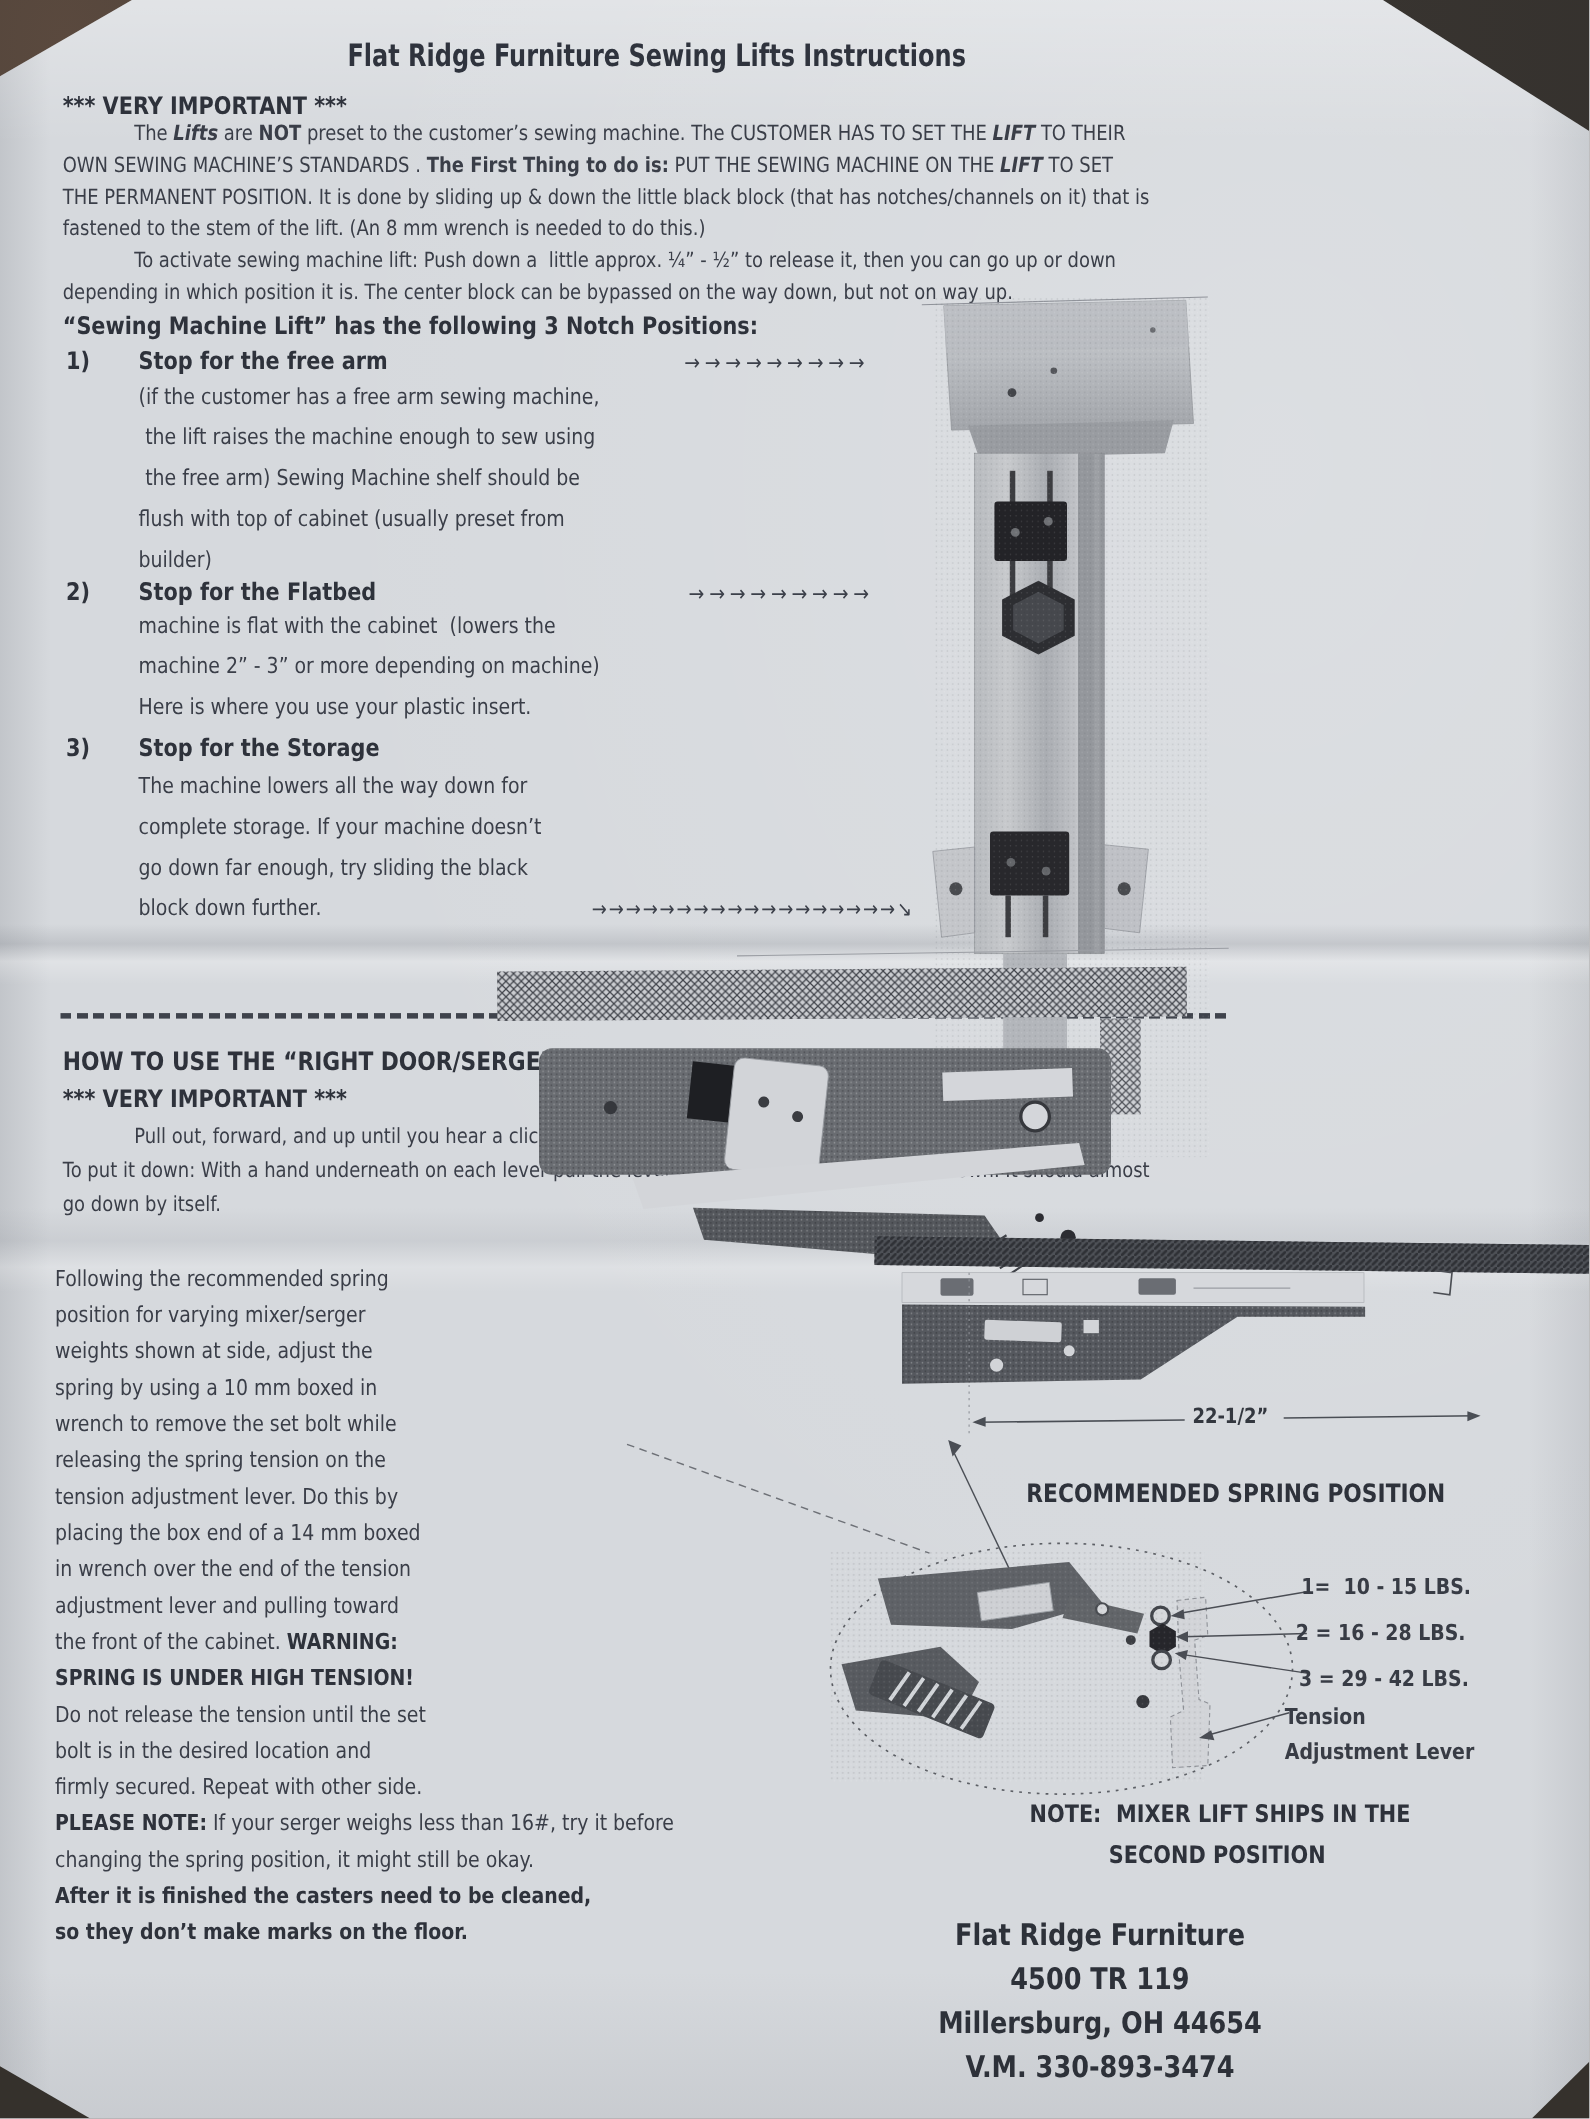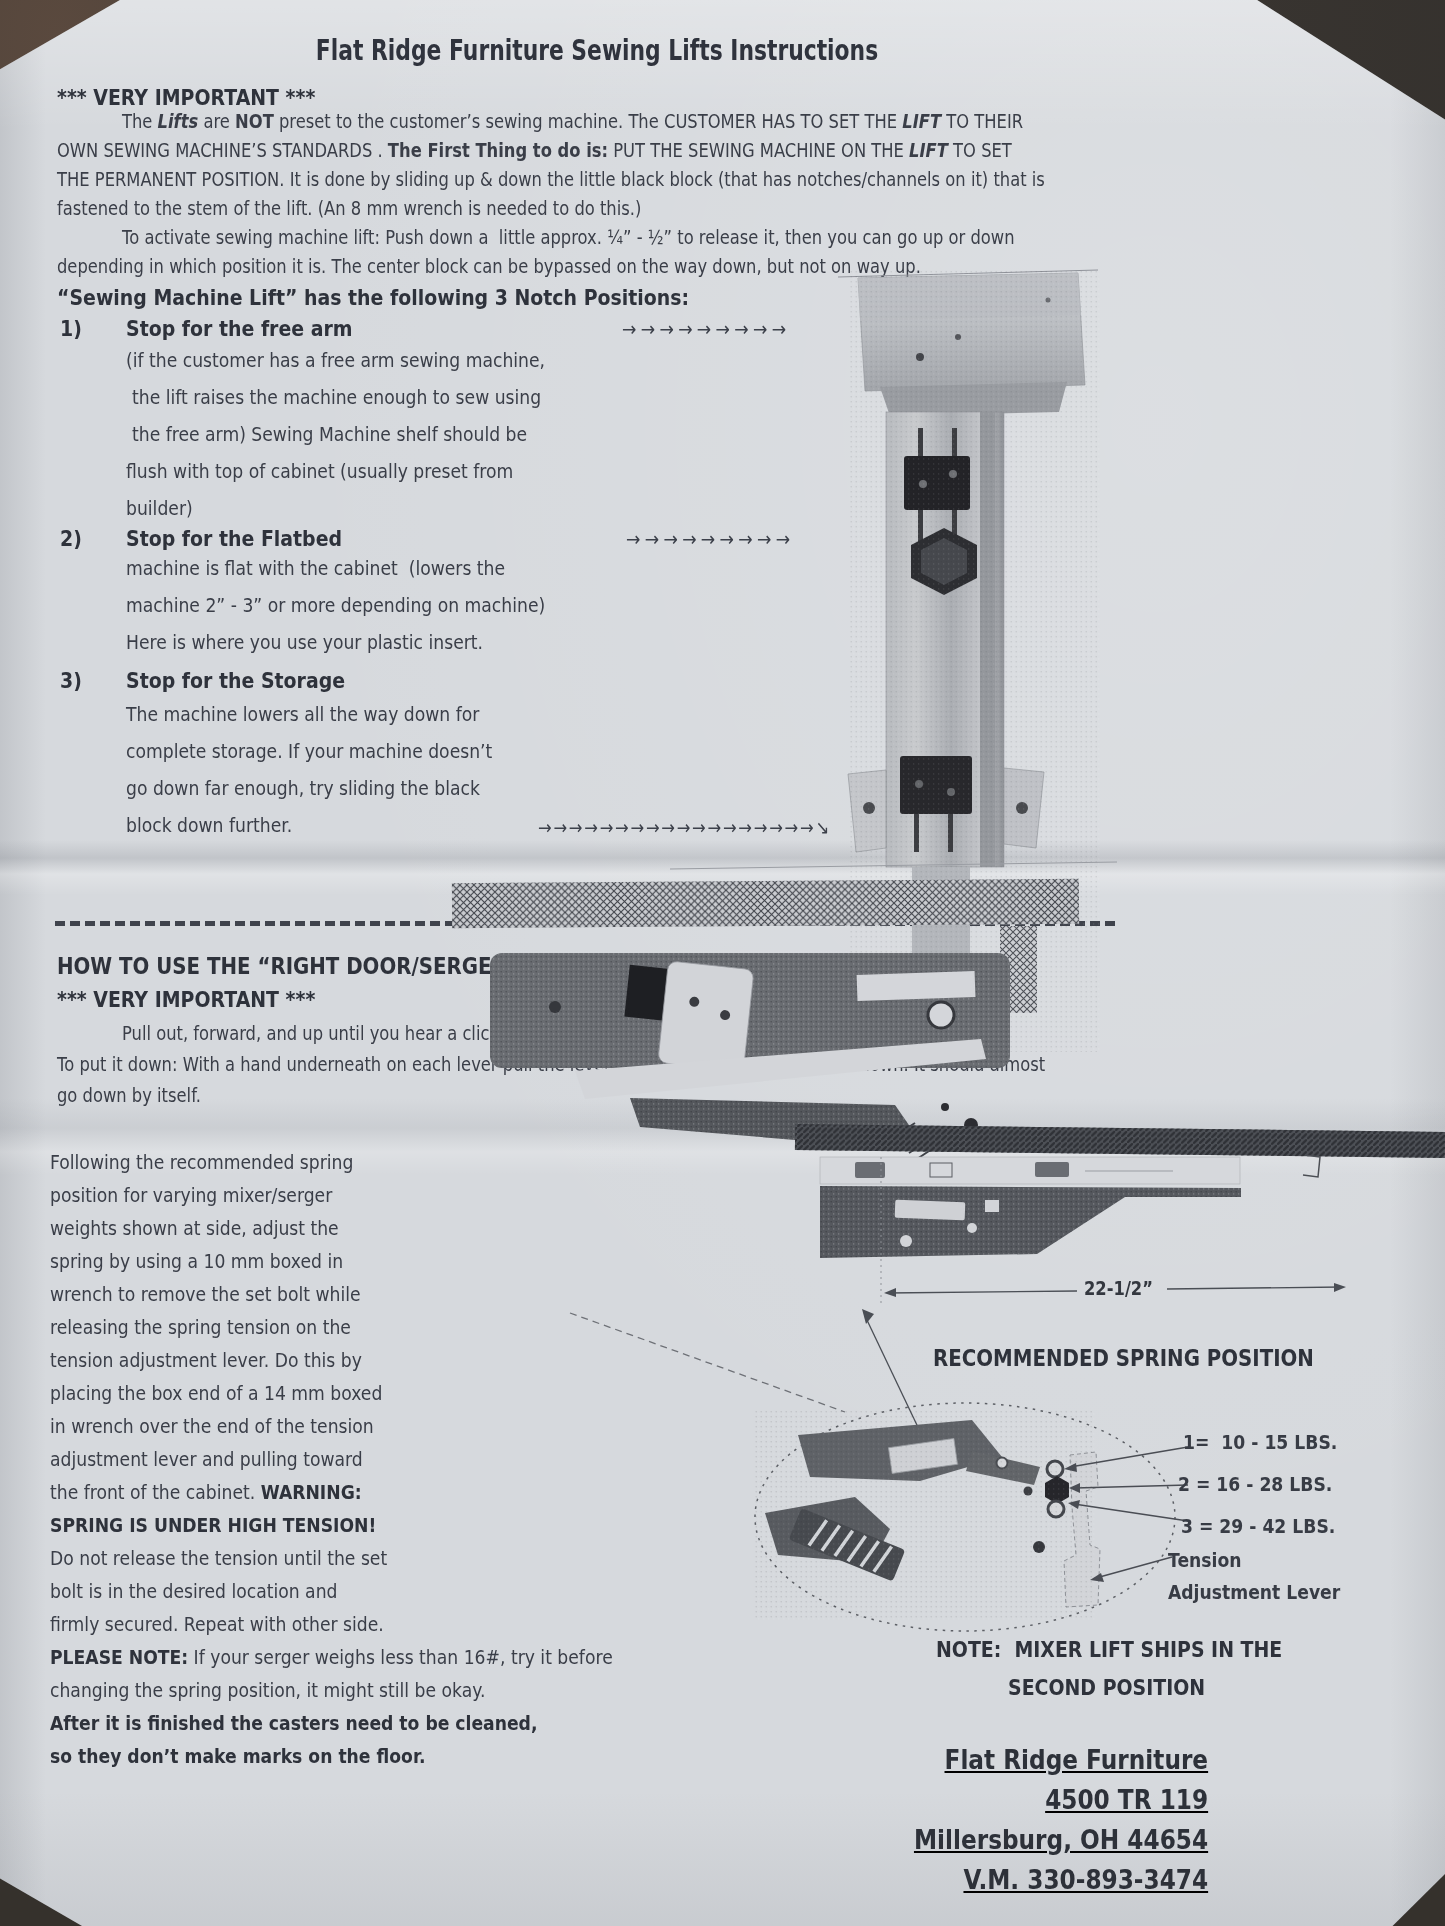--- a/index.html
+++ b/index.html
@@ -27,21 +27,21 @@
   .bi{font-weight:700;font-style:italic}
   .bold{font-weight:700;color:#2e323b}
   .arrows{font-size:20px;letter-spacing:5px;color:#3c404a}
   .arrows3{font-size:19px;letter-spacing:2px}
   .lbl{font-size:20px;font-weight:600;color:#383c45}
   .dim{font-size:19px;font-weight:700;color:#33373f}
   .divider{position:absolute;left:55px;top:921px;width:1063px;height:5px;
     background:repeating-linear-gradient(90deg,#3f434c 0 10px,transparent 10px 15px);}
   .title{position:absolute;left:72px;top:34px;width:1050px;text-align:center;
     font-size:28px;font-weight:700;color:#2f333d;transform:scaleX(.78);transform-origin:50% 50%;white-space:pre;}
-  .footer{position:absolute;left:758px;top:1740px;width:484px;text-align:right;text-decoration:underline;}
+  .footer{position:absolute;left:758px;top:1740px;width:484px;text-align:center;}
   .fl{font-size:27px;font-weight:700;color:#2d3139;line-height:40px;transform:scaleX(.86);transform-origin:50% 50%;white-space:pre;}
   .corner{position:absolute;background:#35312c;}
 </style>
 </head>
 <body>
 
 <div class="stage">
   <div class="paper">
 
     <div class="title">Flat Ridge Furniture Sewing Lifts Instructions</div>

